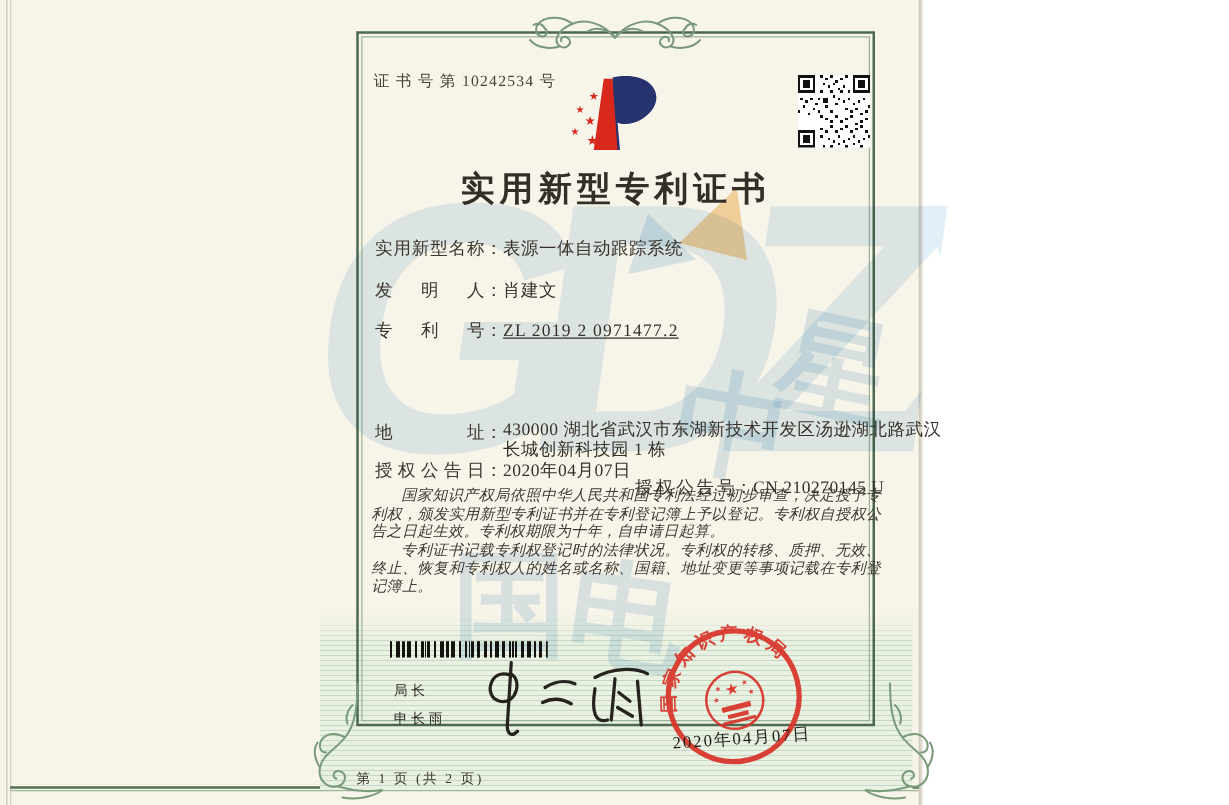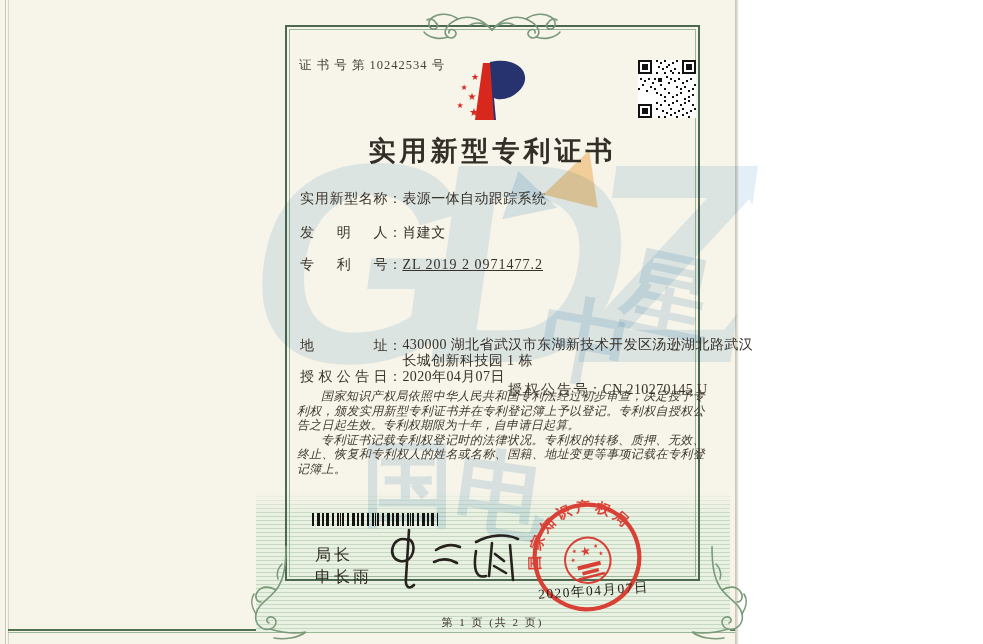--- a/index.html
+++ b/index.html
@@ -108,33 +108,33 @@
   .body-text p { text-indent:2em; }
   
   .barcode { position:absolute; left:312px; top:513px; width:126px; height:13px; z-index:6;
     background:
       repeating-linear-gradient(90deg,#15130f 0 2px,rgba(0,0,0,0) 2px 5px),
       repeating-linear-gradient(90deg,#15130f 0 1px,rgba(0,0,0,0) 1px 7px);
   }
   .signer {
     position:absolute; left:315px; z-index:6; color:#2e2a24;
     font-family:"Liberation Sans","DejaVu Sans",sans-serif;
-    font-size:16px; letter-spacing:3px; font-weight:500;
+    font-size:11px; letter-spacing:3px; font-weight:500;
   }
   .signer.role { top:545px; }
   .signer.name { top:567px; }
   .signature { position:absolute; left:378px; top:524px; z-index:6; }
   .seal { position:absolute; left:528px; top:498px; z-index:6; opacity:.93; }
   .seal-date {
     position:absolute; left:538px; top:582px; z-index:7; white-space:nowrap;
     font-size:13.5px; color:#221f1a; letter-spacing:1.5px; transform:rotate(-4deg);
   }
   .page-no {
     position:absolute; left:285px; top:615px; width:415px; z-index:6;
-    text-align:center; font-size:11px; color:#3c362e; letter-spacing:2px;
+    font-size:11px; color:#3c362e; letter-spacing:2px;
   }
 </style>
 </head>
 <body>
 
 <div class="canvas">
   <div class="paper"></div>
   <div class="paper-edge-left"></div>
   <div class="paper-edge-right"></div>
   <div class="band"></div>

